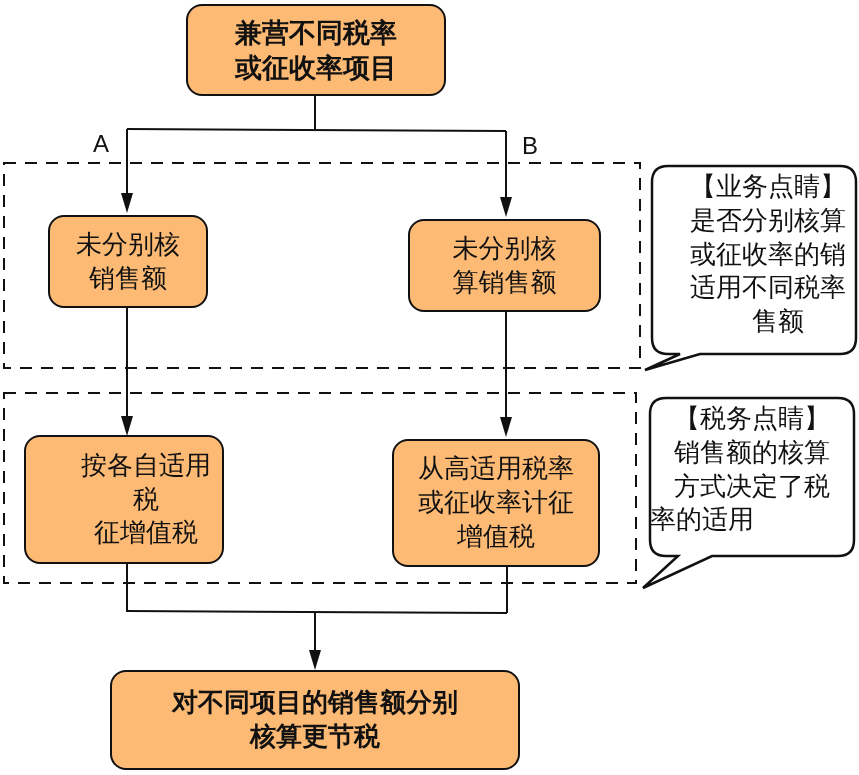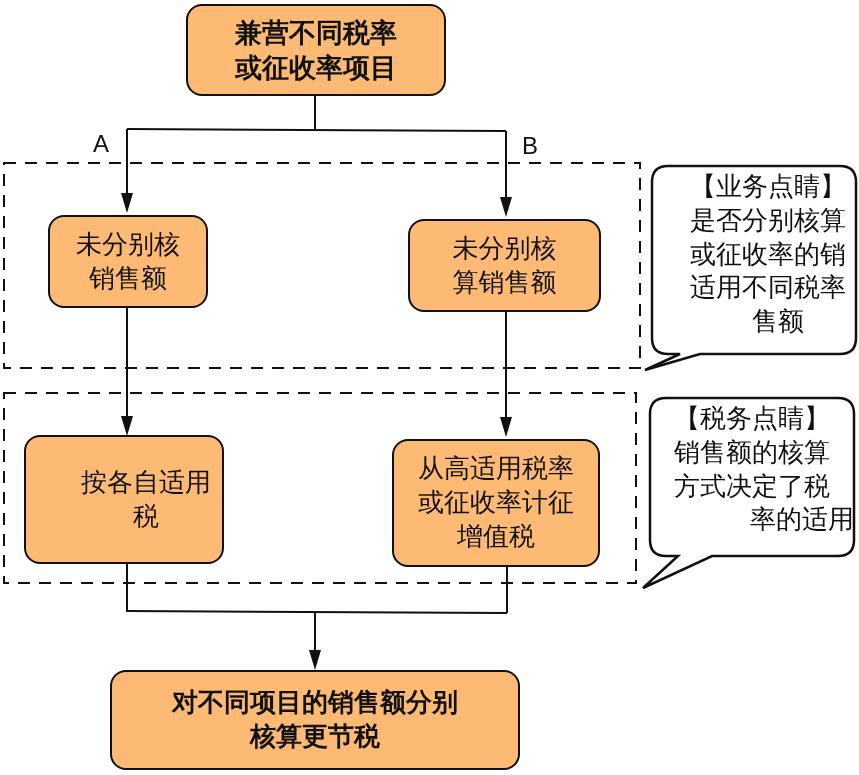--- a/index.html
+++ b/index.html
@@ -74,20 +74,21 @@
 <div class="box t26" style="left:408px; top:219px; width:193px; height:93px;">
   <div>
     <span>未分别核</span>
     <span>算销售额</span>
   </div>
 </div>
 
 <div class="box t26" style="left:24px; top:435px; width:200px; height:129px;padding-left:44px;">
   <div>
     <span>按各自适用税</span>
+    <span>征增值税</span>
   </div>
 </div>
 
 <div class="box t26" style="left:392px; top:439px; width:208px; height:128px;">
   <div>
     <span>从高适用税率</span>
     <span>或征收率计征</span>
     <span>增值税</span>
   </div>
 </div>
@@ -104,14 +105,14 @@
   <span style="display:block">是否分别核算</span>
   <span style="display:block">或征收率的销</span>
   <span style="display:block">适用不同税率</span>
   <span style="display:block; text-align:center; padding-left:20px;">售额</span>
 </div>
 
 <div class="callout-text" style="left:650px; top:402px; width:204px;">
   <span style="display:block">【税务点睛】</span>
   <span style="display:block">销售额的核算</span>
   <span style="display:block">方式决定了税</span>
-  <span style="display:block; text-align:right; padding-left:8px;">率的适用</span>
+  <span style="display:block; text-align:left; padding-left:0;">率的适用</span>
 </div>
 
 </body></html>

